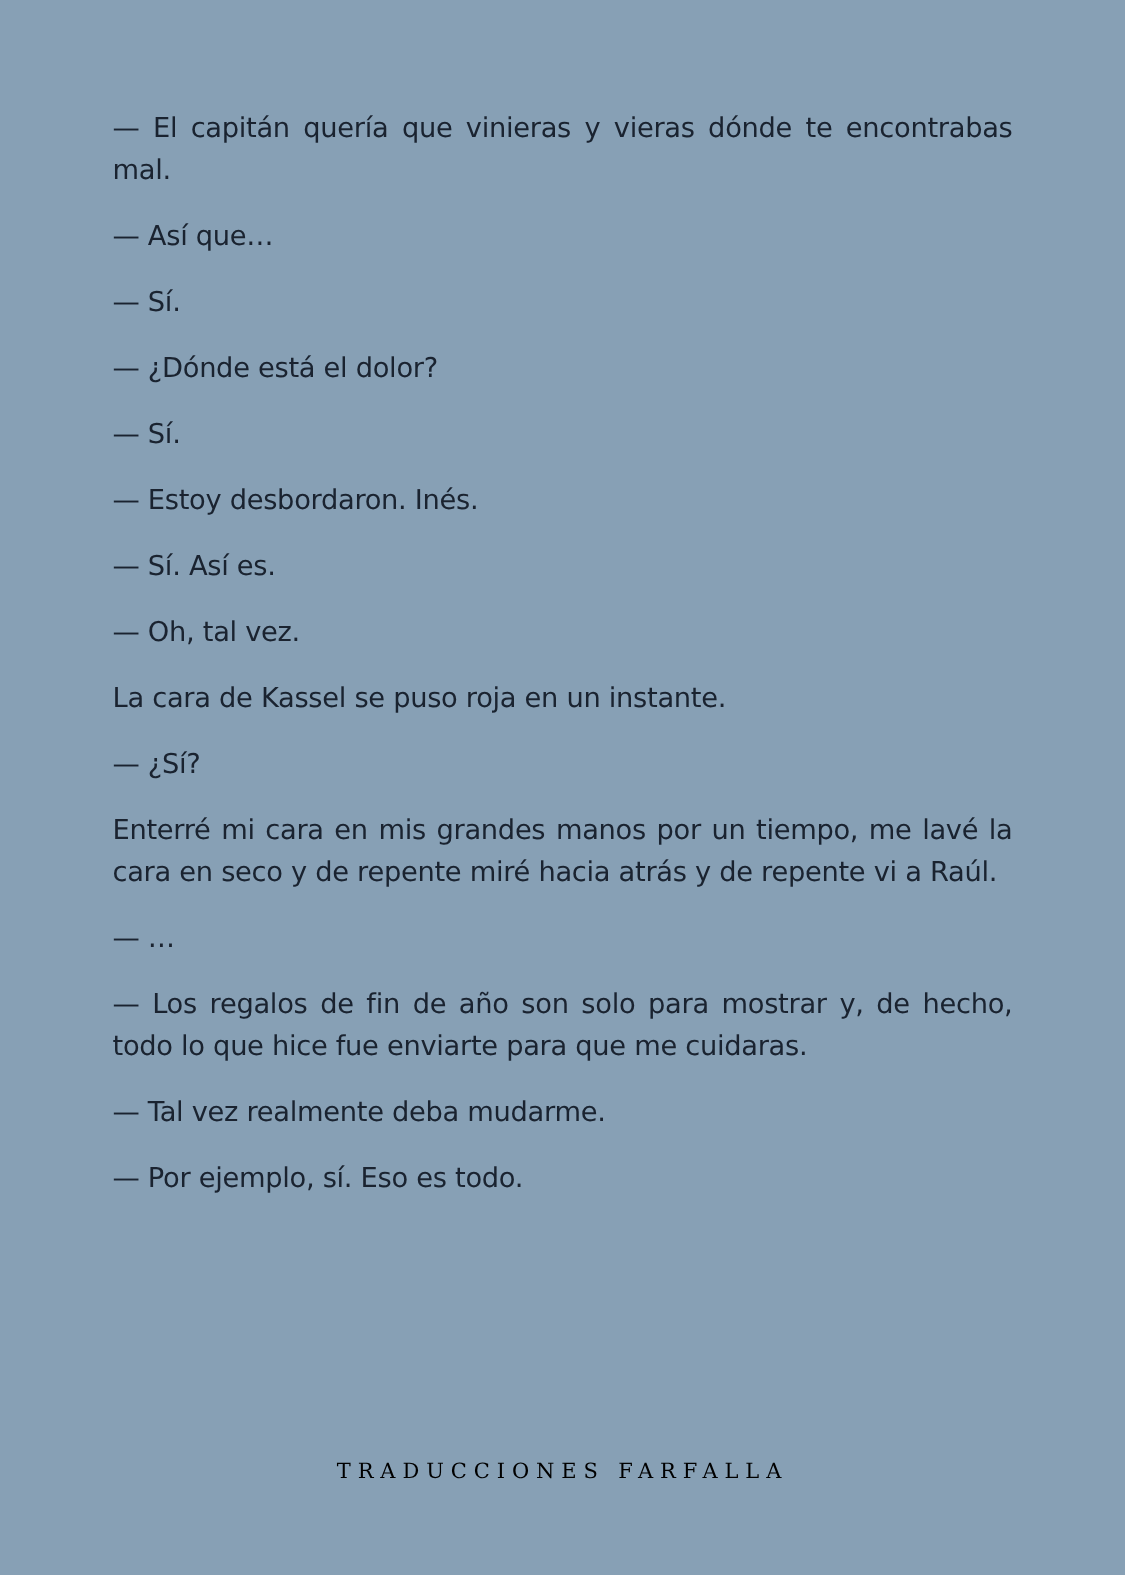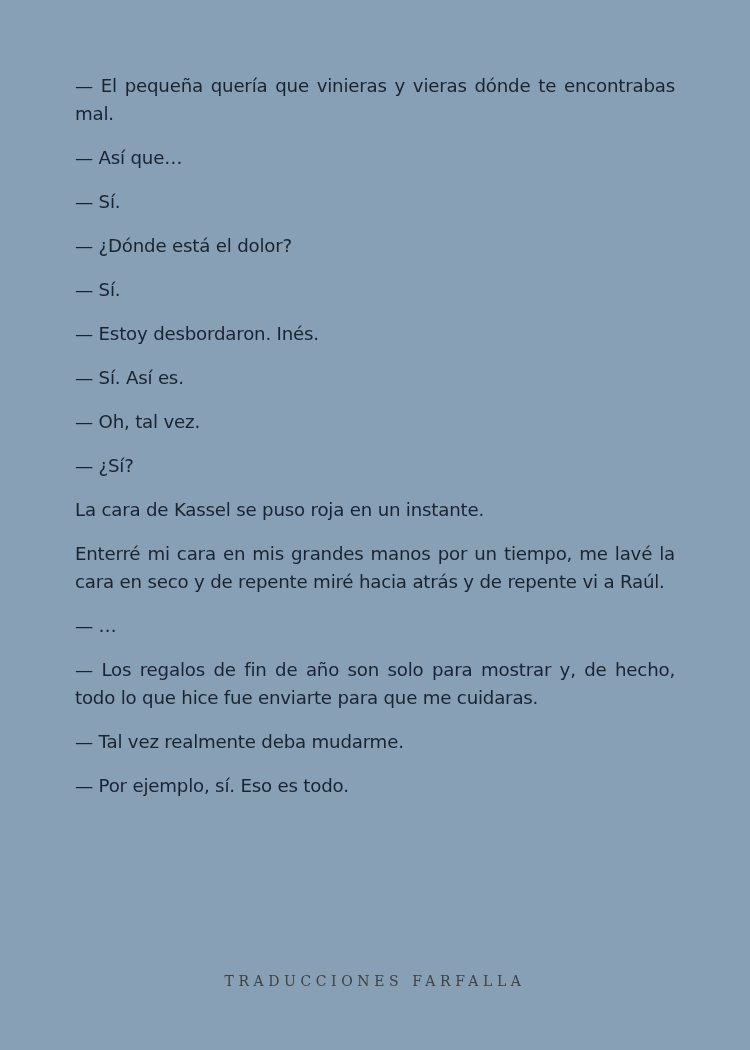--- a/index.html
+++ b/index.html
@@ -31,37 +31,37 @@
     }
     .footer {
       position: absolute;
       left: 0;
       width: 750px;
       top: 973px;
       text-align: center;
       font-family: "DejaVu Serif", serif;
       font-size: 14px;
       letter-spacing: 4.6px;
-      color: #404040;
+      color: #000000;
     }
   </style>
 </head>
 <body>
 
 <div class="page">
-  <p class="para">— El pequeña quería que vinieras y vieras dónde te encontrabas mal.</p>
+  <p class="para">— El capitán quería que vinieras y vieras dónde te encontrabas mal.</p>
   <p class="para">— Así que…</p>
   <p class="para">— Sí.</p>
   <p class="para">— ¿Dónde está el dolor?</p>
   <p class="para">— Sí.</p>
   <p class="para">— Estoy desbordaron. Inés.</p>
   <p class="para">— Sí. Así es.</p>
   <p class="para">— Oh, tal vez.</p>
+  <p class="para">La cara de Kassel se puso roja en un instante.</p>
   <p class="para">— ¿Sí?</p>
-  <p class="para">La cara de Kassel se puso roja en un instante.</p>
   <p class="para">Enterré mi cara en mis grandes manos por un tiempo, me lavé la cara en seco y de repente miré hacia atrás y de repente vi a Raúl.</p>
   <p class="para">— …</p>
   <p class="para">— Los regalos de fin de año son solo para mostrar y, de hecho, todo lo que hice fue enviarte para que me cuidaras.</p>
   <p class="para">— Tal vez realmente deba mudarme.</p>
   <p class="para">— Por ejemplo, sí. Eso es todo.</p>
 </div>
 
 <div class="footer">TRADUCCIONES  FARFALLA</div>
 
 </body></html>

